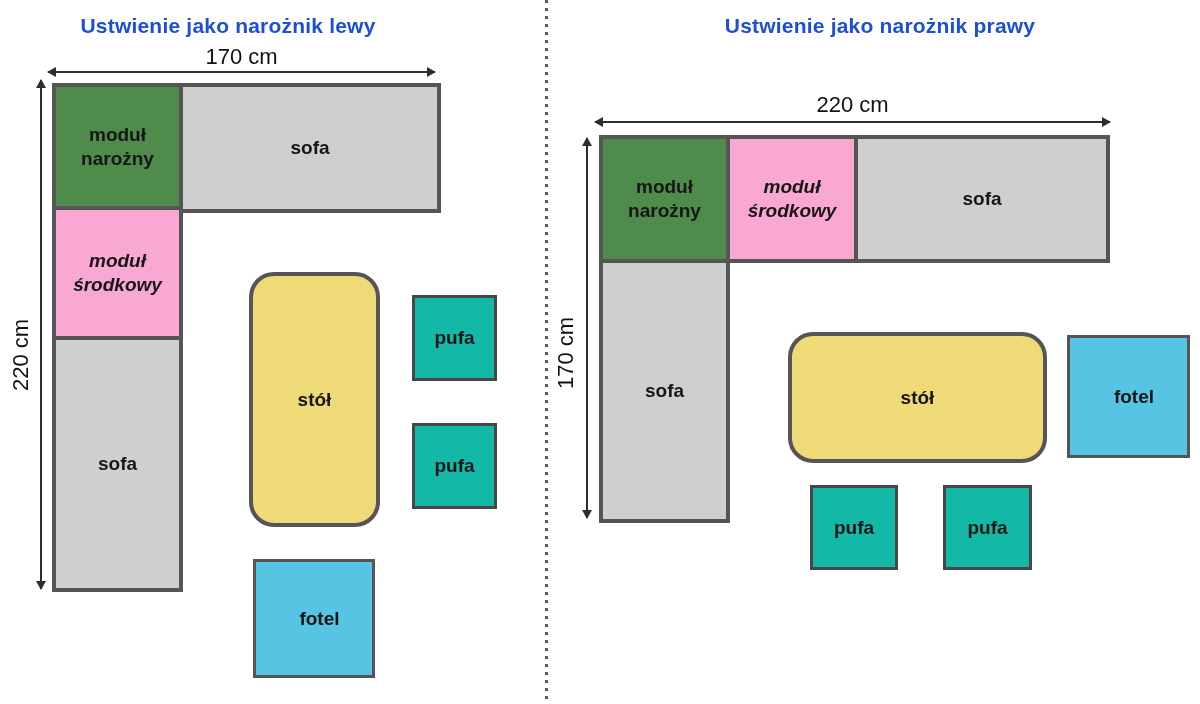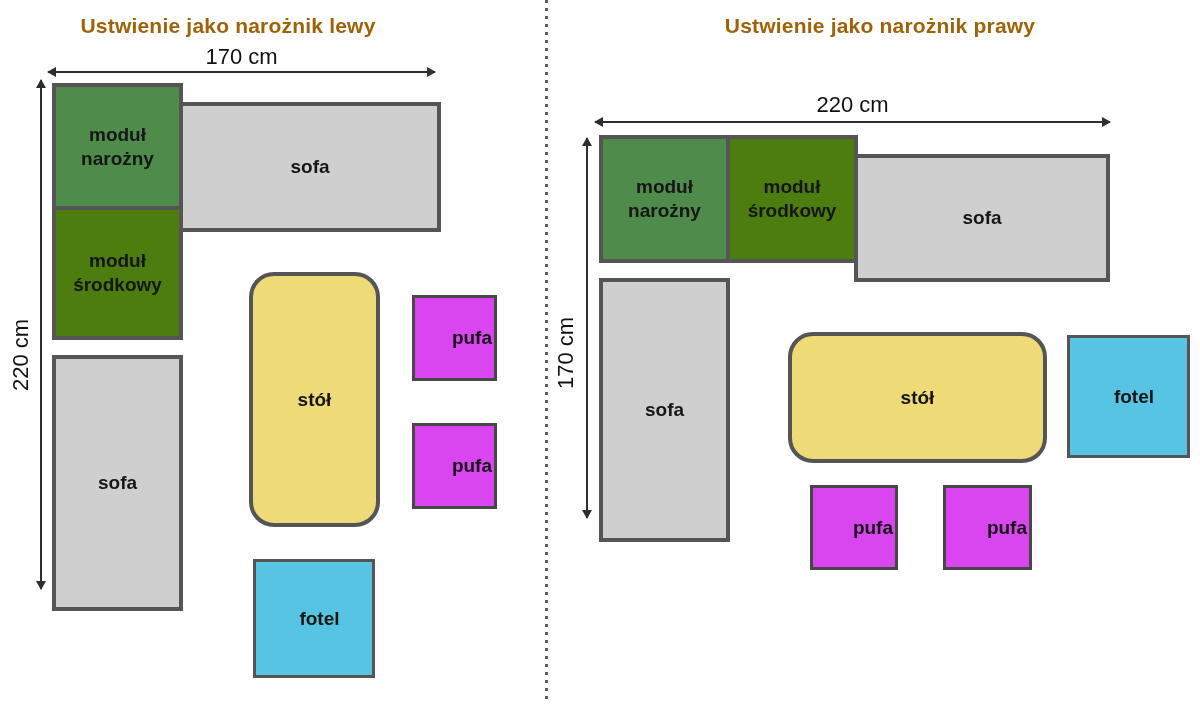--- a/index.html
+++ b/index.html
@@ -5,41 +5,41 @@
   html,body { margin:0; padding:0; }
   body {
     width:1200px; height:704px; position:relative; background:#ffffff;
     font-family:"Liberation Sans", "DejaVu Sans", sans-serif;
     color:#1d1d1d; overflow:hidden;
   }
   .abs { position:absolute; }
 
   
   .panel-title {
-    font-size:21px; font-weight:bold; text-align:center; color:#a16207;
+    font-size:21px; font-weight:bold; text-align:center; color:#1d4ed8;
     letter-spacing:0.2px;
   }
   .dim-label { font-size:22px; font-weight:400; text-align:center; color:#111; }
   .dim-label-v {
     font-size:22px; font-weight:400; text-align:center; color:#111;
     transform:rotate(-90deg); transform-origin:center;
   }
 
   
   .box {
     position:absolute; box-sizing:border-box; border:4px solid #555;
     display:flex; align-items:center; justify-content:center;
     text-align:center; font-weight:bold; font-size:19px; line-height:1.25;
     color:#161616; padding:2px;
   }
   .c-green  { background:#4f8b4b; }
-  .c-red    { background:#4d7c0f; }
-  .c-gray   { background:#cfcfcf;margin-top:19px; }
+  .c-red    { background:#f9a8d4;font-style:italic; }
+  .c-gray   { background:#cfcfcf; }
   .c-yellow { background:#eeda76;border-radius:25px; }
-  .c-blue   { background:#d946ef; border-width:3px; border-color:#474747;justify-content:flex-end; }
+  .c-blue   { background:#14b8a6; border-width:3px; border-color:#474747; }
   .c-cyan   { background:#57c4e3; border-width:3px;padding-left:13px; }
 
   
   .arrow-h { position:absolute; height:2px; background:#2e2e2e; }
   .arrow-h::before {
     content:''; position:absolute; left:-1px; top:-4px;
     border-top:5px solid transparent; border-bottom:5px solid transparent;
     border-right:9px solid #2e2e2e;
   }
   .arrow-h::after {

